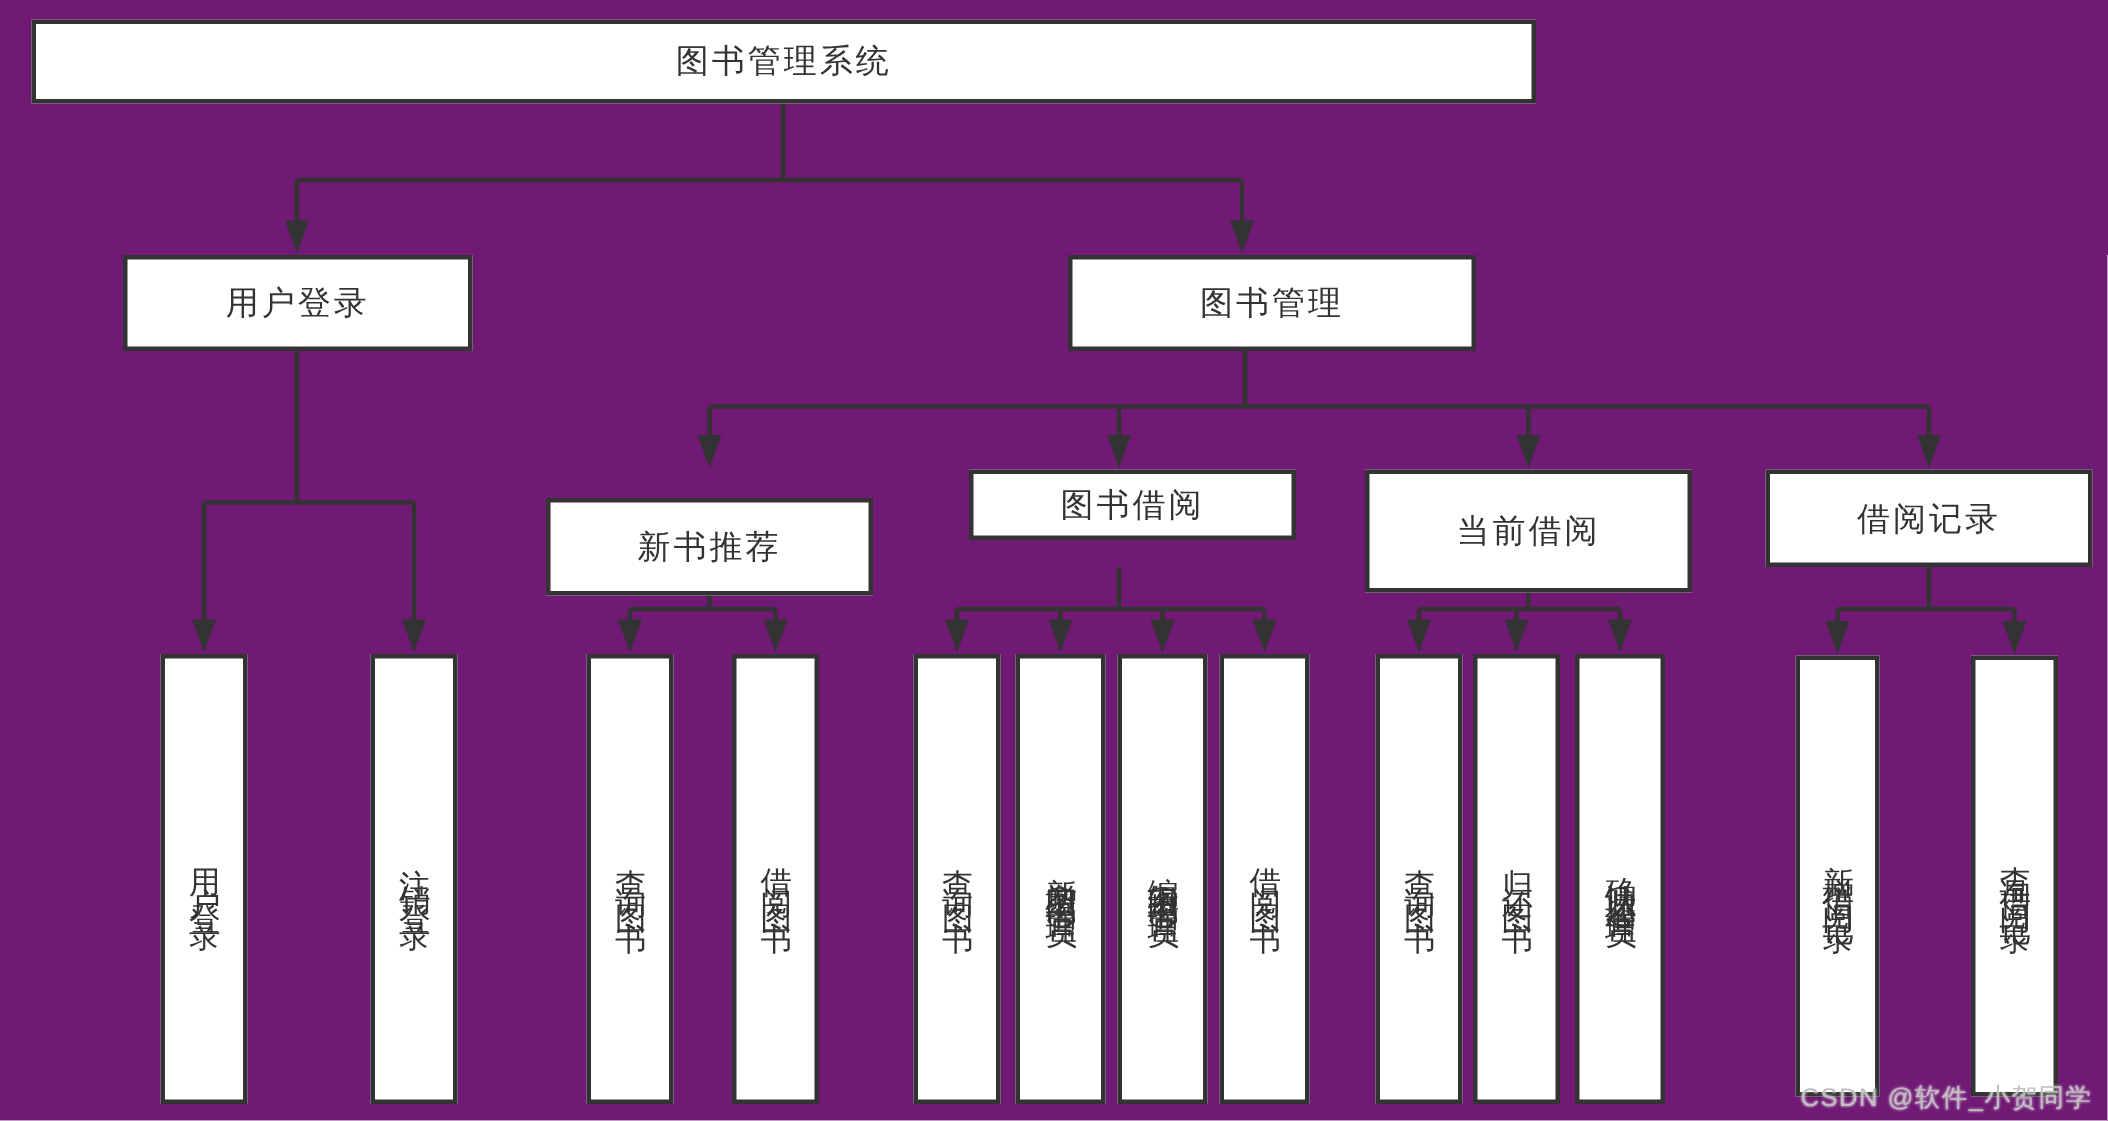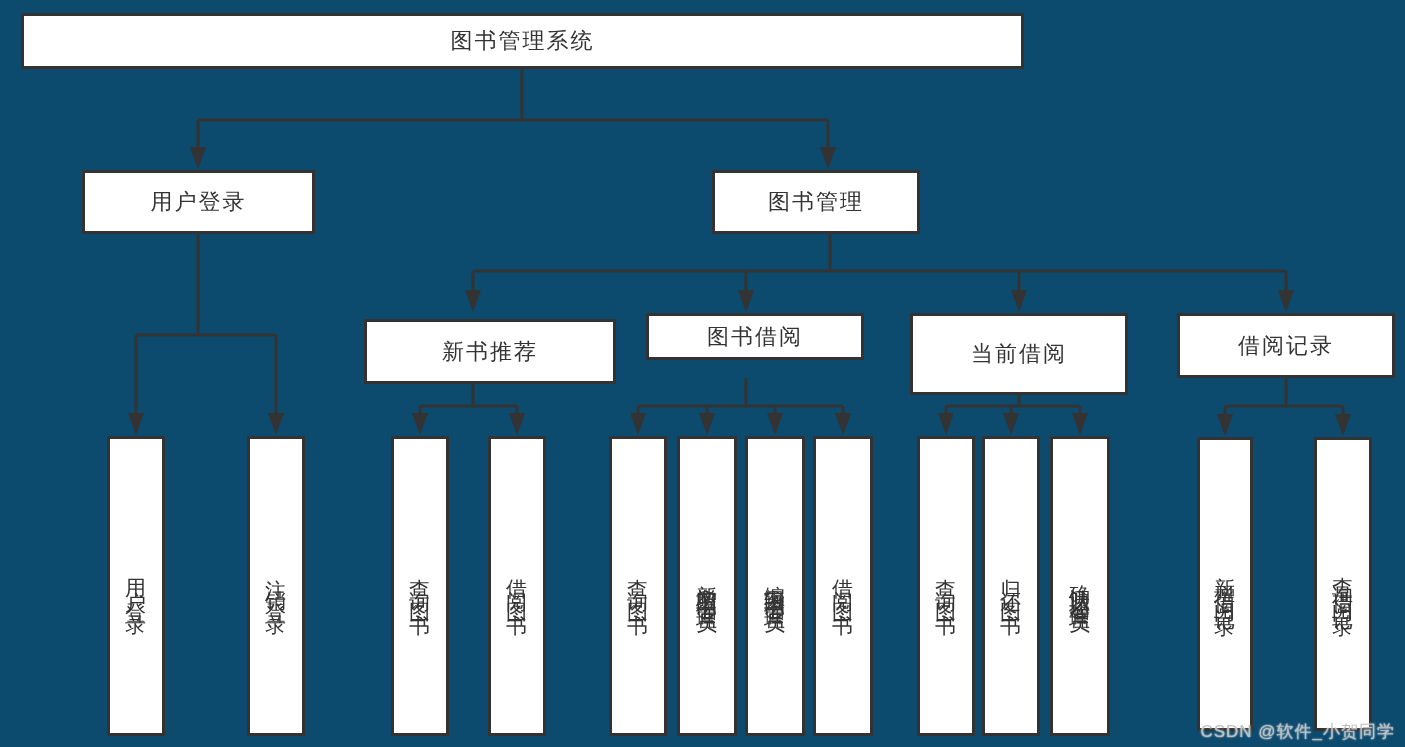--- a/index.html
+++ b/index.html
@@ -1,19 +1,19 @@
 <!DOCTYPE html>
 <html><head>
 <meta charset="utf-8">
 <style>
   html,body{margin:0;padding:0;background:#ffffff;}
   #canvas{
     position:relative;
     width:1405px;height:747px;
-    background:#0c4a6e;
+    background:#701a75;
     font-family:"Liberation Sans","DejaVu Sans",sans-serif;
     overflow:hidden;
   }
   #connectors{position:absolute;left:0;top:0;}
   .node{
     position:absolute;
     box-sizing:border-box;
     border:3px solid #333333;
     background:#ffffff;
     display:flex;
@@ -99,25 +99,25 @@
     </g>
   </svg>
 
   <div class="node h" style="left:21px;top:13px;width:1003px;height:56px">
     <span>图书管理系统</span>
   </div>
 
   <div class="node h" style="left:82px;top:170px;width:233px;height:64px">
     <span>用户登录</span>
   </div>
-  <div class="node h" style="left:712px;top:170px;width:208px;height:64px">
+  <div class="node h" style="left:712px;top:170px;width:272px;height:64px">
     <span>图书管理</span>
   </div>
 
-  <div class="node h" style="left:364px;top:319px;width:252px;height:65px">
+  <div class="node h" style="left:364px;top:332px;width:218px;height:65px">
     <span>新书推荐</span>
   </div>
   <div class="node h" style="left:646px;top:313px;width:218px;height:47px">
     <span>图书借阅</span>
   </div>
   <div class="node h" style="left:910px;top:313px;width:218px;height:82px">
     <span>当前借阅</span>
   </div>
   <div class="node h" style="left:1177px;top:313px;width:218px;height:65px">
     <span>借阅记录</span>

